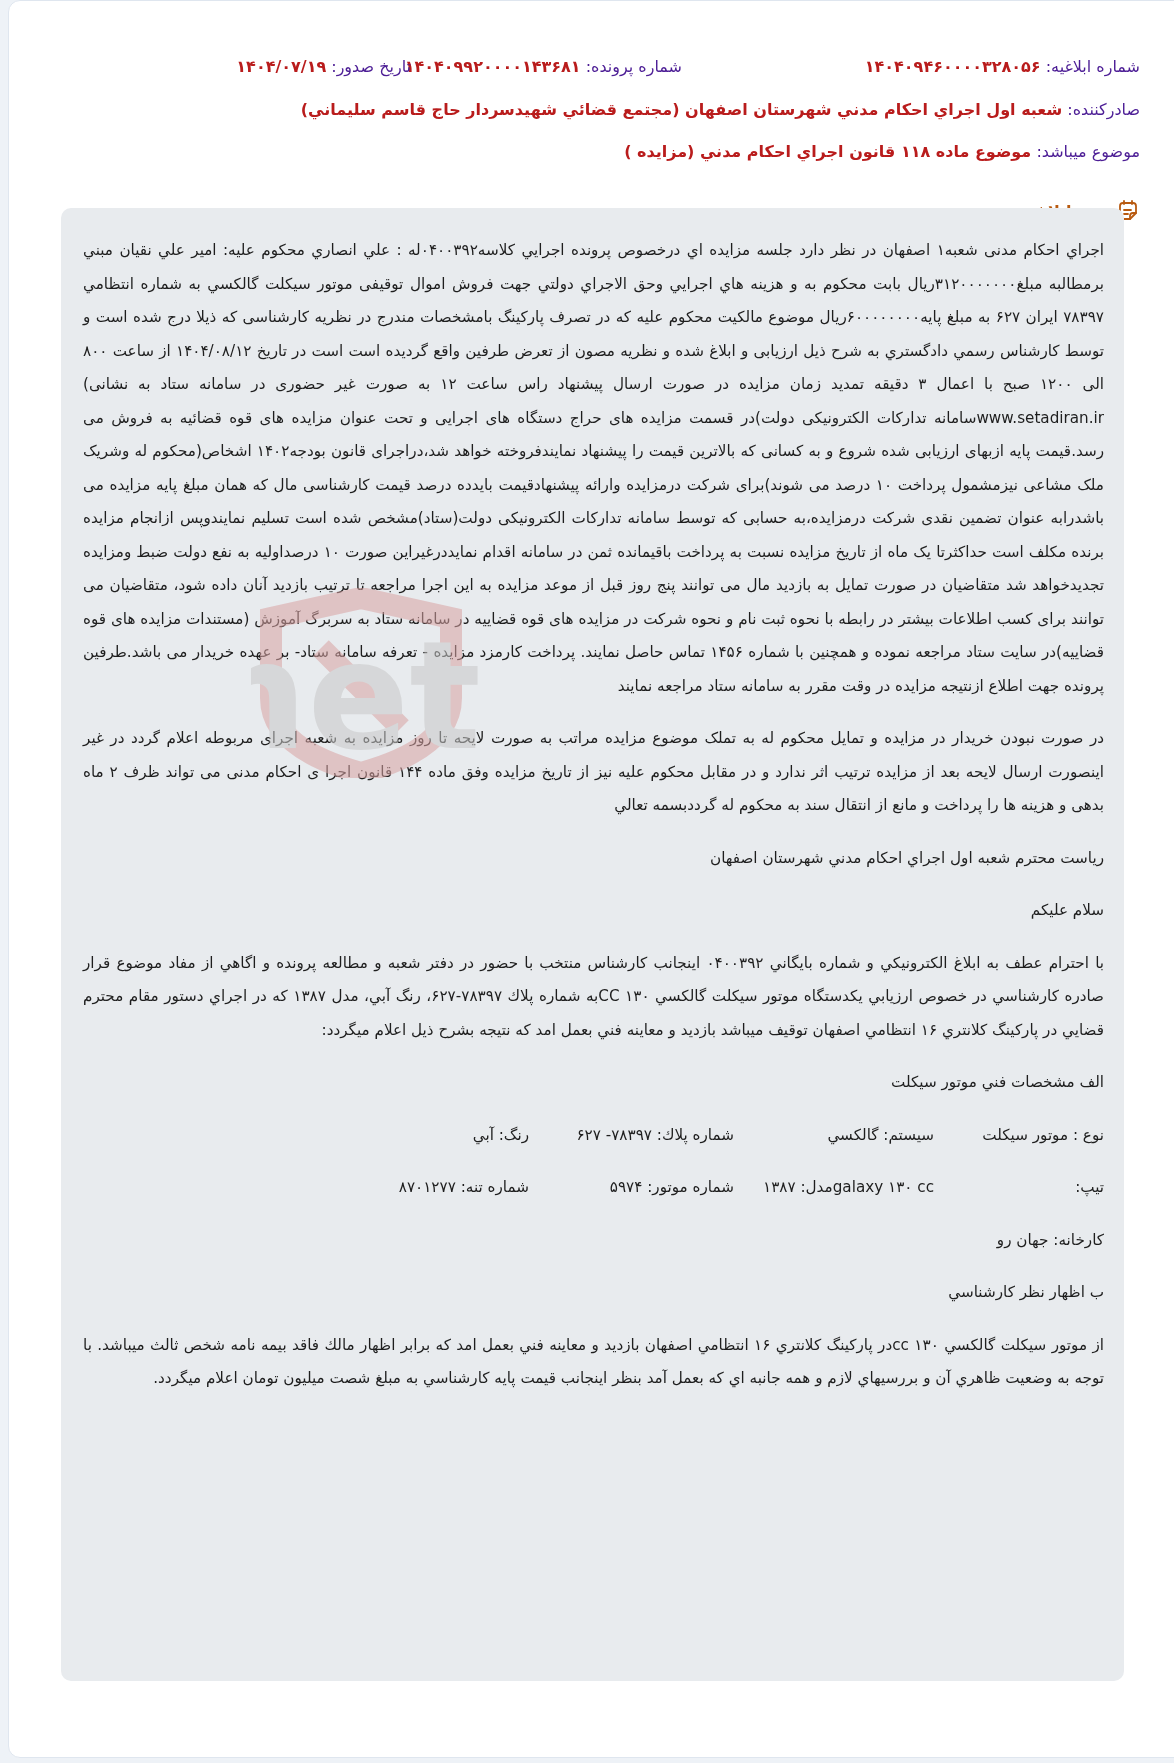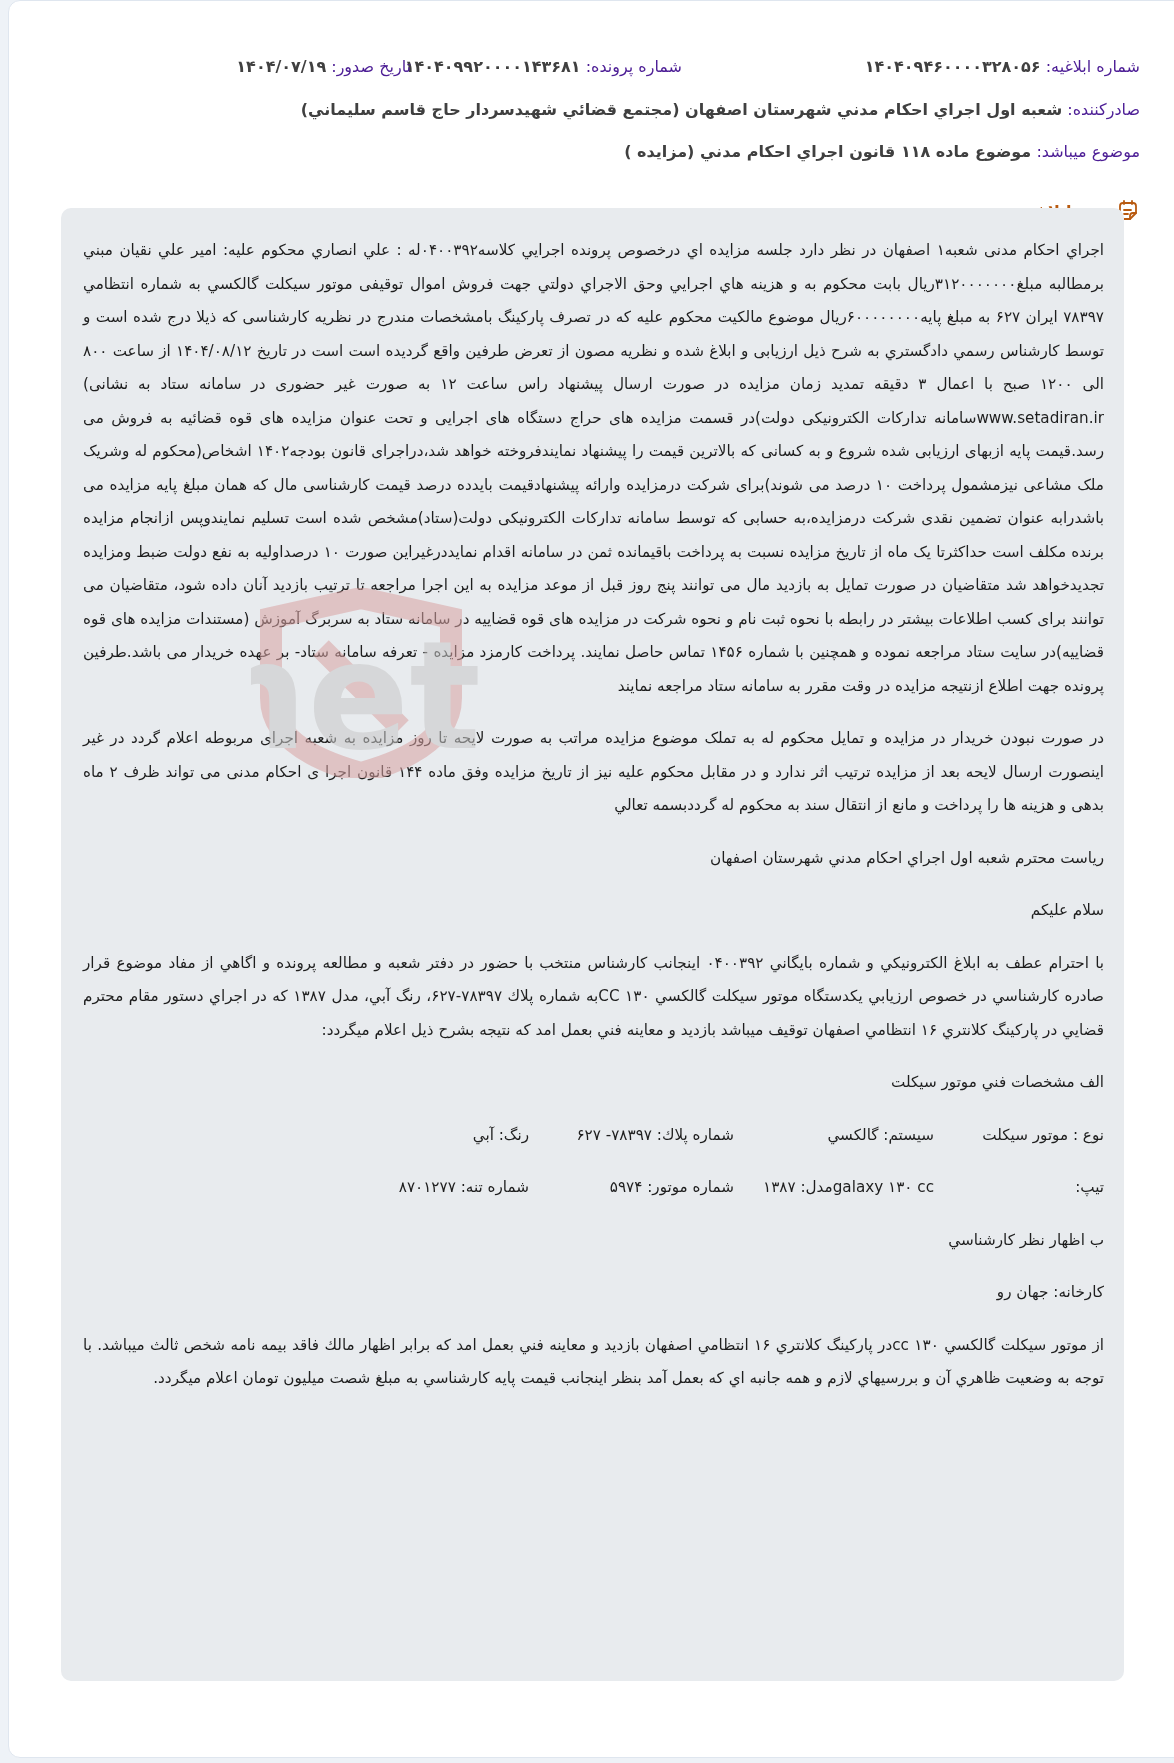--- a/index.html
+++ b/index.html
@@ -8,21 +8,21 @@
     font-family:"DejaVu Sans", sans-serif; direction:rtl;
   }
   .card {
     position:absolute; left:8px; top:0; width:1180px; height:1758px;
     background:#ffffff; border:1px solid #dfe6ef; border-radius:12px;
     box-sizing:border-box;
   }
   .meta { position:absolute; right:47px; left:0; }
   .meta-row { position:absolute; right:0; white-space:nowrap; font-size:16px; line-height:22px; }
   .lbl { color:#4c1d95; }
-  .val { color:#404040; font-weight:bold;margin-top:20px; }
+  .val { color:#b91c1c; font-weight:bold;margin-top:20px; }
   .row2 { top:98px;text-align:right; }
   .row3 { top:140px; }
   .r1a { position:absolute; top:56px; right:47px; white-space:nowrap; font-size:16px; }
   .r1b { position:absolute; top:56px; right:505px; white-space:nowrap; font-size:16px; }
   .r1c { position:absolute; top:56px; right:776px; white-space:nowrap; font-size:16px; }
   .section-title {
     position:absolute; top:198px; right:47px; display:flex; align-items:center; gap:8px;
     color:#b85a10; font-weight:bold; font-size:16px;
   }
   .section-title svg { display:block; }
@@ -103,18 +103,18 @@
       <span class="s2">سيستم: گالكسي</span>
       <span class="s3">شماره پلاك: ۷۸۳۹۷- ۶۲۷</span>
       <span class="s4">رنگ: آبي</span>
     </div>
     <div class="spec-row">
       <span class="s1">تيپ:</span>
       <span class="s2">galaxy ۱۳۰ ccمدل: ۱۳۸۷</span>
       <span class="s3">شماره موتور: ۵۹۷۴</span>
       <span class="s4">شماره تنه: ۸۷۰۱۲۷۷</span>
     </div>
+    <p>كارخانه: جهان رو</p>
     <p>ب  اظهار نظر كارشناسي</p>
-    <p>كارخانه: جهان رو</p>
     <p>از موتور سيكلت  گالكسي ۱۳۰ ccدر پاركينگ كلانتري ۱۶ انتظامي اصفهان بازديد و معاينه فني بعمل امد كه برابر اظهار مالك فاقد بيمه نامه شخص ثالث ميباشد. با توجه به وضعيت ظاهري آن و بررسيهاي لازم و همه جانبه اي كه بعمل آمد بنظر اينجانب قيمت پايه كارشناسي به مبلغ شصت ميليون تومان اعلام ميگردد.</p>
   </div>
 
 </div>
 
 </body></html>

